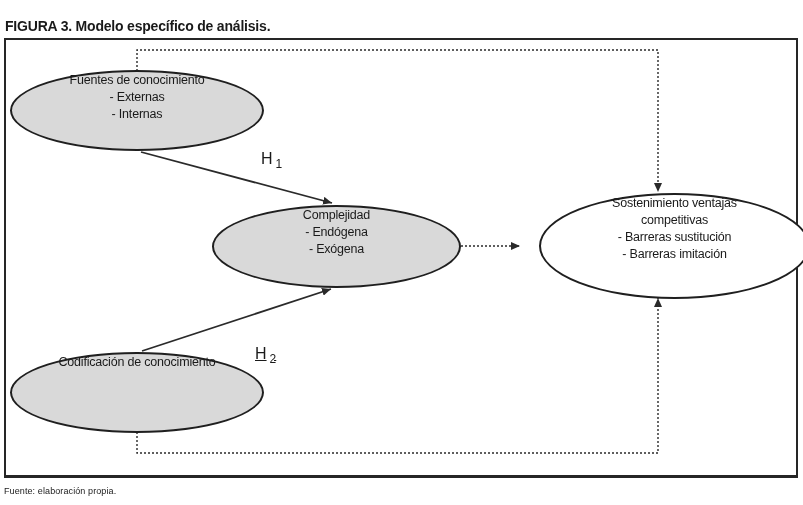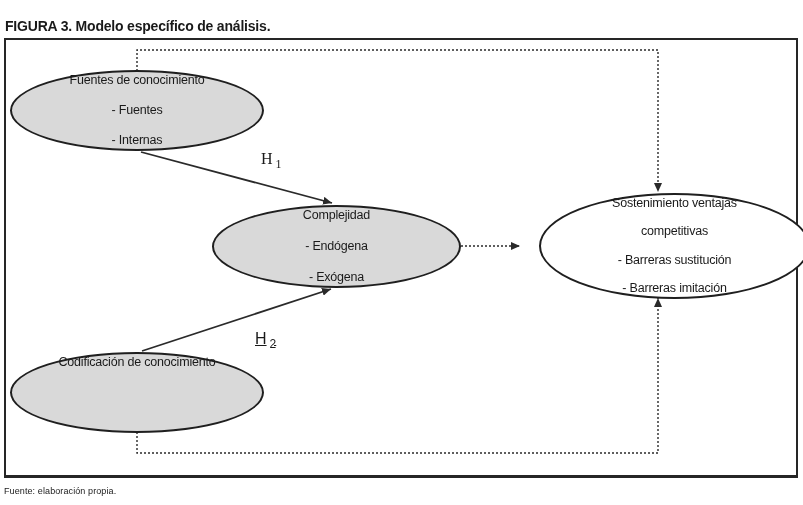--- a/index.html
+++ b/index.html
@@ -36,33 +36,33 @@
     pointer-events:none;
   }
   .dashed{stroke:var(--line,#2a2a2a);stroke-width:1.4;fill:none;stroke-dasharray:2 2;}
   .solid{stroke:var(--line,#2a2a2a);stroke-width:1.8;fill:none;}
   .tip{fill:var(--line,#2a2a2a);}
   .ellipse{
     position:absolute;
     border:2px solid var(--node-stroke,#1f1f1f);
     border-radius:50%;
     background:var(--node-fill,#d9d9d9);
-    display:flex;flex-direction:column;align-items:center;justify-content:space-between;
+    display:flex;flex-direction:column;align-items:center;justify-content:flex-start;
     text-align:center;
     font-size:12.5px;line-height:17px;letter-spacing:-0.2px;
   }
   .ellipse.white{background:#ffffff;}
   .e1{left:10px;top:70px;width:254px;height:81px;}
   .e2{left:212px;top:205px;width:249px;height:83px;}
   .e3{left:10px;top:352px;width:254px;height:81px;}
   .e4{left:539px;top:193px;width:271px;height:106px;}
   .hlabel{position:absolute;font-size:16px;letter-spacing:0;}
   .hlabel .hs{font-size:12px;vertical-align:-4px;margin-left:3px;}
-  .h1{left:261px;top:150px;font-family:Liberation Serif, serif;}
-  .h2{left:255px;top:330px;text-decoration:underline;}
+  .h1{left:261px;top:150px;}
+  .h2{left:255px;top:345px;text-decoration:underline;}
   .source{
     position:absolute;left:4px;top:486px;
     font-size:9px;letter-spacing:0.1px;
   }
 </style>
 </head>
 <body>
 
 <div class="stage">
 
@@ -83,21 +83,21 @@
 
     <line class="dashed" x1="461" y1="246" x2="520" y2="246" marker-end="url(#arrow)"></line>
 
     <line class="solid" x1="141" y1="152" x2="332" y2="203" marker-end="url(#arrow)"></line>
 
     <line class="solid" x1="142" y1="351" x2="331" y2="289" marker-end="url(#arrow)"></line>
   </svg>
 
   <div class="ellipse e1">
     <div>Fuentes de conocimiento</div>
-    <div>- Fuentes</div>
+    <div>- Externas</div>
     <div>- Internas</div>
   </div>
 
   <div class="ellipse e3">
     <div>Codificación de conocimiento</div>
   </div>
 
   <div class="ellipse e2">
     <div>Complejidad</div>
     <div>- Endógena</div>

